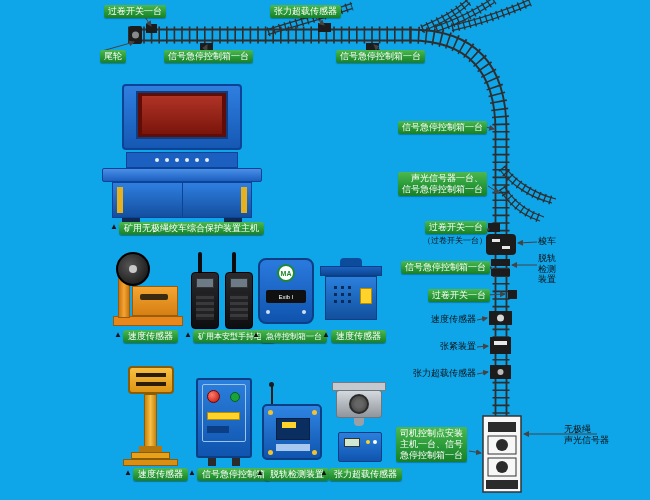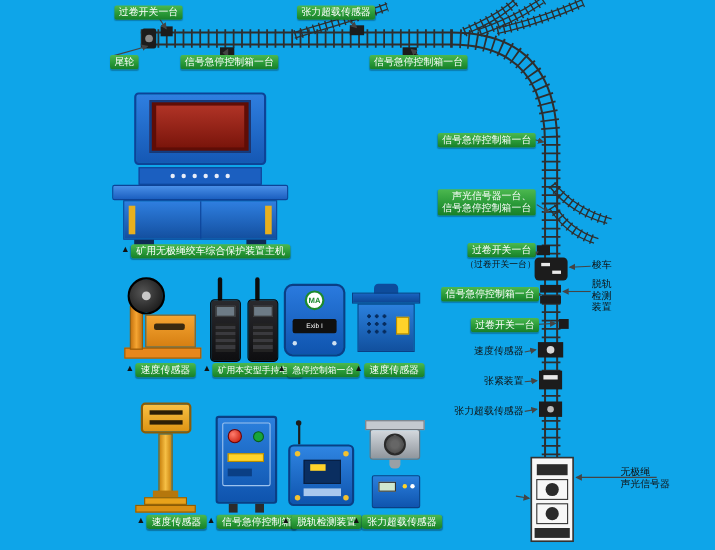--- a/index.html
+++ b/index.html
@@ -166,20 +166,25 @@
   <div class="blabel" style="left:538px;top:236px">梭车</div>
   <div class="blabel narrow" style="left:538px;top:253px">脱轨检测装置</div>
 
   <div class="glabel" style="right:160px;top:261px">信号急停控制箱一台</div>
   <div class="glabel" style="right:160px;top:289px">过卷开关一台</div>
 
   <div class="blabel" style="right:174px;top:314px">速度传感器</div>
   <div class="blabel" style="right:174px;top:341px">张紧装置</div>
   <div class="blabel" style="right:174px;top:368px">张力超载传感器</div>
 
+  <div class="glabel" style="right:183px;top:427px;text-align:center">
+    <span>司机控制点安装</span>
+    <span>主机一台、信号</span>
+    <span>急停控制箱一台</span>
+  </div>
 
   <div class="blabel" style="left:564px;top:424px">
     <span>无极绳</span>
     <span>声光信号器</span>
   </div>
 
   <div class="prod" style="left:100px;top:82px;width:165px;height:142px">
     <div style="left:22px;top:2px;width:120px;height:66px;background:linear-gradient(180deg,#2f7fe0,#1558b4);border:2px solid #0d4397;border-radius:4px"></div>
     <div style="left:36px;top:9px;width:92px;height:48px;background:#5f0d06;border:2px solid #123c80"></div>
     <div style="left:42px;top:14px;width:80px;height:38px;background:linear-gradient(180deg,#b03326,#7a150b)"></div>

